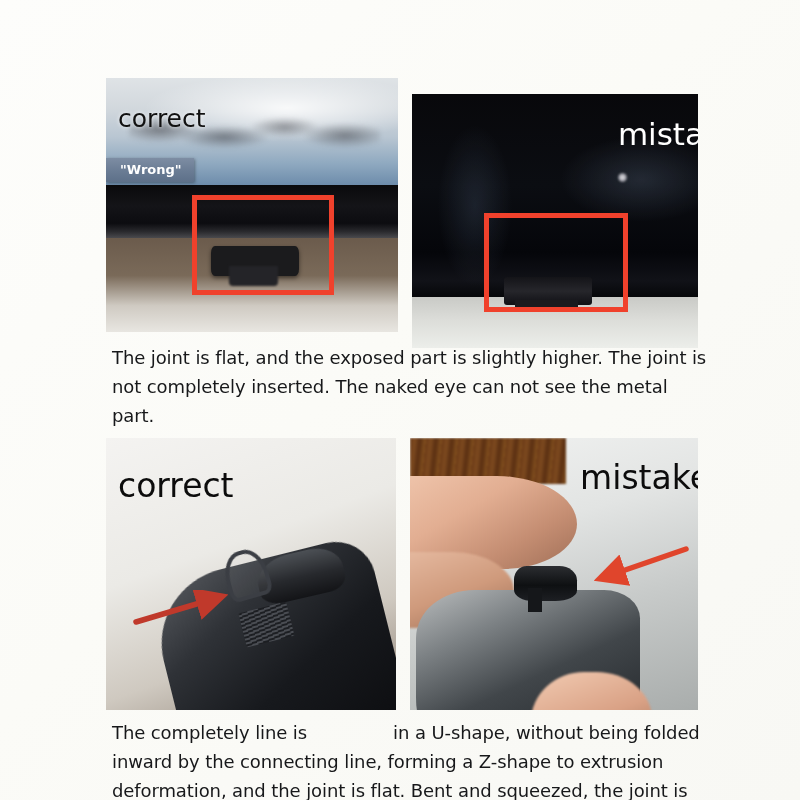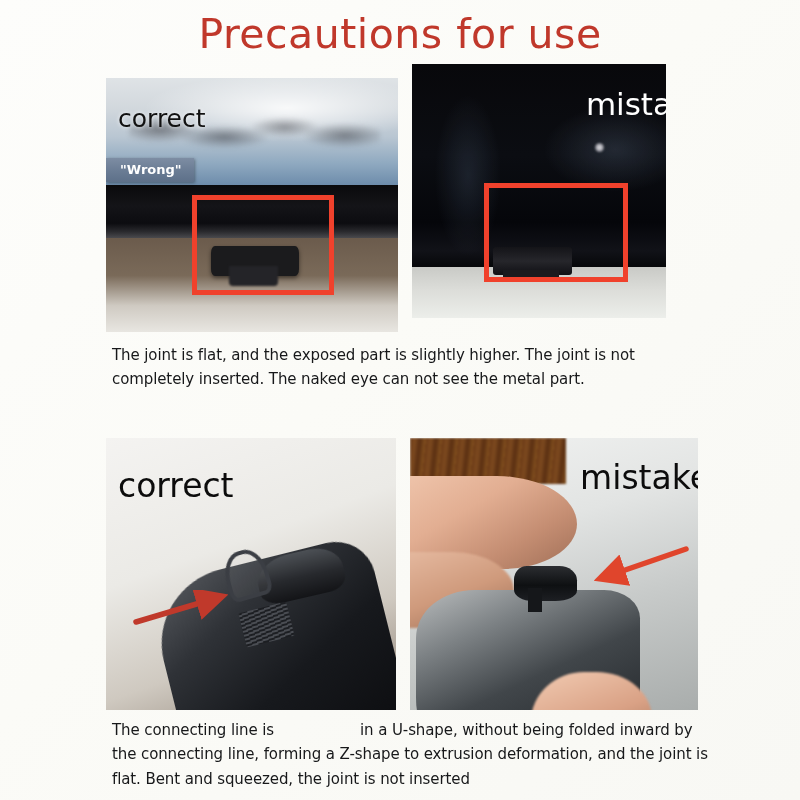--- a/index.html
+++ b/index.html
@@ -97,21 +97,21 @@
     box-shadow: 1px 1px 3px rgba(0,0,0,.35);
   }
   .redbox {
     position: absolute;
     border: 5px solid #f0412c;
     box-sizing: border-box;
   }
   #redbox-tl { left: 86px; top: 117px; width: 142px; height: 100px; }
 
   
-  #panel-tr { left: 412px; top: 64px; width: 254px; height: 254px; }
+  #panel-tr { left: 412px; top: 94px; width: 286px; height: 254px; }
   .tr-screen {
     position: absolute; left: 0; top: 0; width: 100%; height: 80%;
     background:
       radial-gradient(ellipse 40% 30% at 80% 42%, rgba(120,140,170,.22), rgba(0,0,0,0) 70%),
       radial-gradient(ellipse 18% 55% at 22% 55%, rgba(110,135,170,.18), rgba(0,0,0,0) 72%),
       linear-gradient(180deg, #08080b 0%, #0b0d12 45%, #05060a 78%, #111218 92%, #060709 100%);
   }
   .tr-dot {
     position: absolute; left: 72%; top: 31%;
     width: 9px; height: 9px; border-radius: 50%;
@@ -138,21 +138,21 @@
     font-size: 31px; color: #ffffff; font-family: "DejaVu Sans", sans-serif;
     white-space: nowrap;
   }
   #redbox-tr { left: 72px; top: 119px; width: 144px; height: 99px; }
 
   
   .para {
     position: absolute;
     font-family: "DejaVu Sans", sans-serif;
     color: #17181a;
-    font-size: 15px;
+    font-size: 18px;
     line-height: 1.62;
     letter-spacing: -0.1px;
   }
   #para-1 { left: 112px; top: 343px; width: 600px; }
 
   
   #panel-bl { left: 106px; top: 438px; width: 290px; height: 272px; }
   .bl-bg {
     position: absolute; inset: 0;
     background: linear-gradient(160deg, #f4f3f1 0%, #ebeae6 40%, #cfc9c0 70%, #8d8175 100%);
@@ -252,21 +252,20 @@
 
   
   #para-2 { left: 112px; top: 718px; width: 600px; }
   .gap-span { display: inline-block; width: 86px; }
 </style>
 </head>
 <body>
 
 <div class="page">
 
-  <div class="title">Precautions for use</div>
 
   <div class="panel" id="panel-tl">
     <div class="tl-sky"></div>
     <div class="tl-bezel"></div>
     <div class="tl-desk"></div>
     <div class="tl-port"></div>
     <div class="tl-port2"></div>
     <div class="label-correct-top">correct</div>
     <div class="badge-wrong">"Wrong"</div>
     <div class="redbox" id="redbox-tl"></div>
@@ -315,16 +314,16 @@
         <marker id="ahR" markerWidth="6" markerHeight="6" refX="4.4" refY="3" orient="auto">
           <path d="M0,0 L6,3 L0,6 z" fill="#e0452c"></path>
         </marker>
       </defs>
       <line x1="100" y1="5" x2="16" y2="34" stroke="#e0452c" stroke-width="5.5" stroke-linecap="round" marker-end="url(#ahR)"></line>
     </svg>
     <div class="label-mistake-bot">mistake</div>
   </div>
 
   <div class="para" id="para-2">
-    <span>The connecting line is</span><span class="gap-span"></span><span>in a U-shape, without being folded inward by the connecting line, forming a Z-shape to extrusion deformation, and the joint is flat. Bent and squeezed, the joint is not inserted</span>
+    <span>The completely line is</span><span class="gap-span"></span><span>in a U-shape, without being folded inward by the connecting line, forming a Z-shape to extrusion deformation, and the joint is flat. Bent and squeezed, the joint is not inserted</span>
   </div>
 
 </div>
 
 </body></html>

